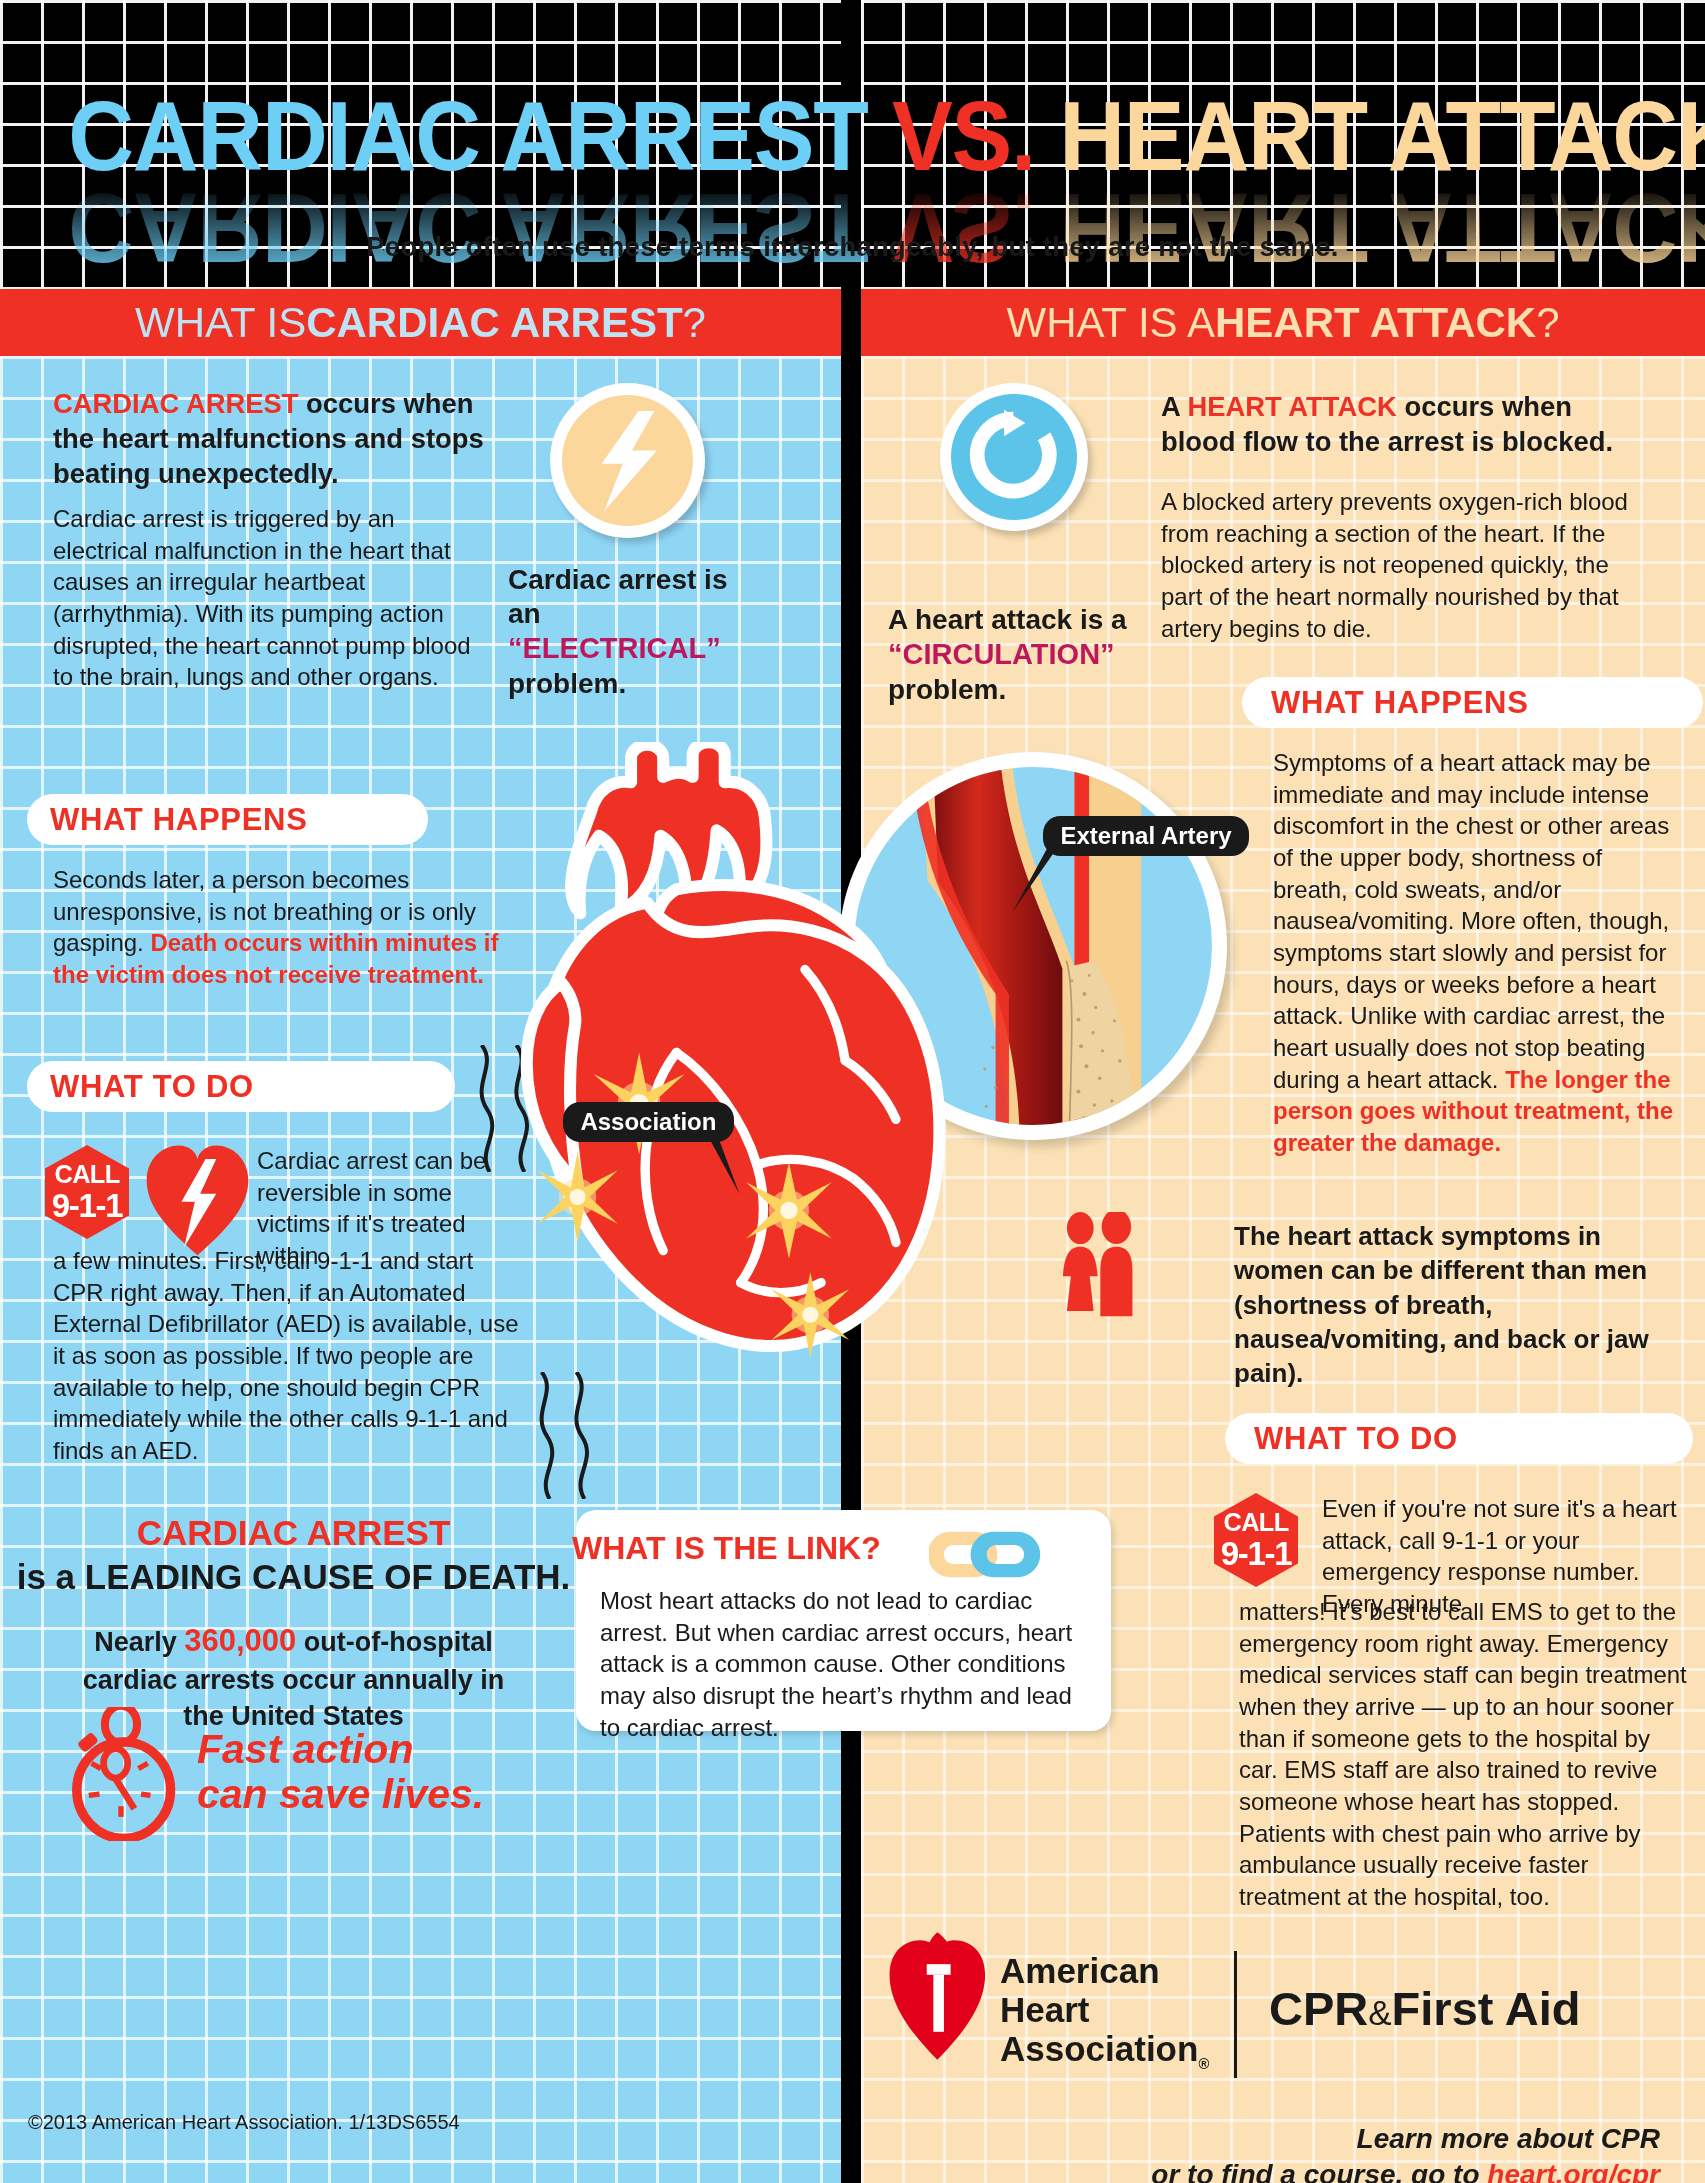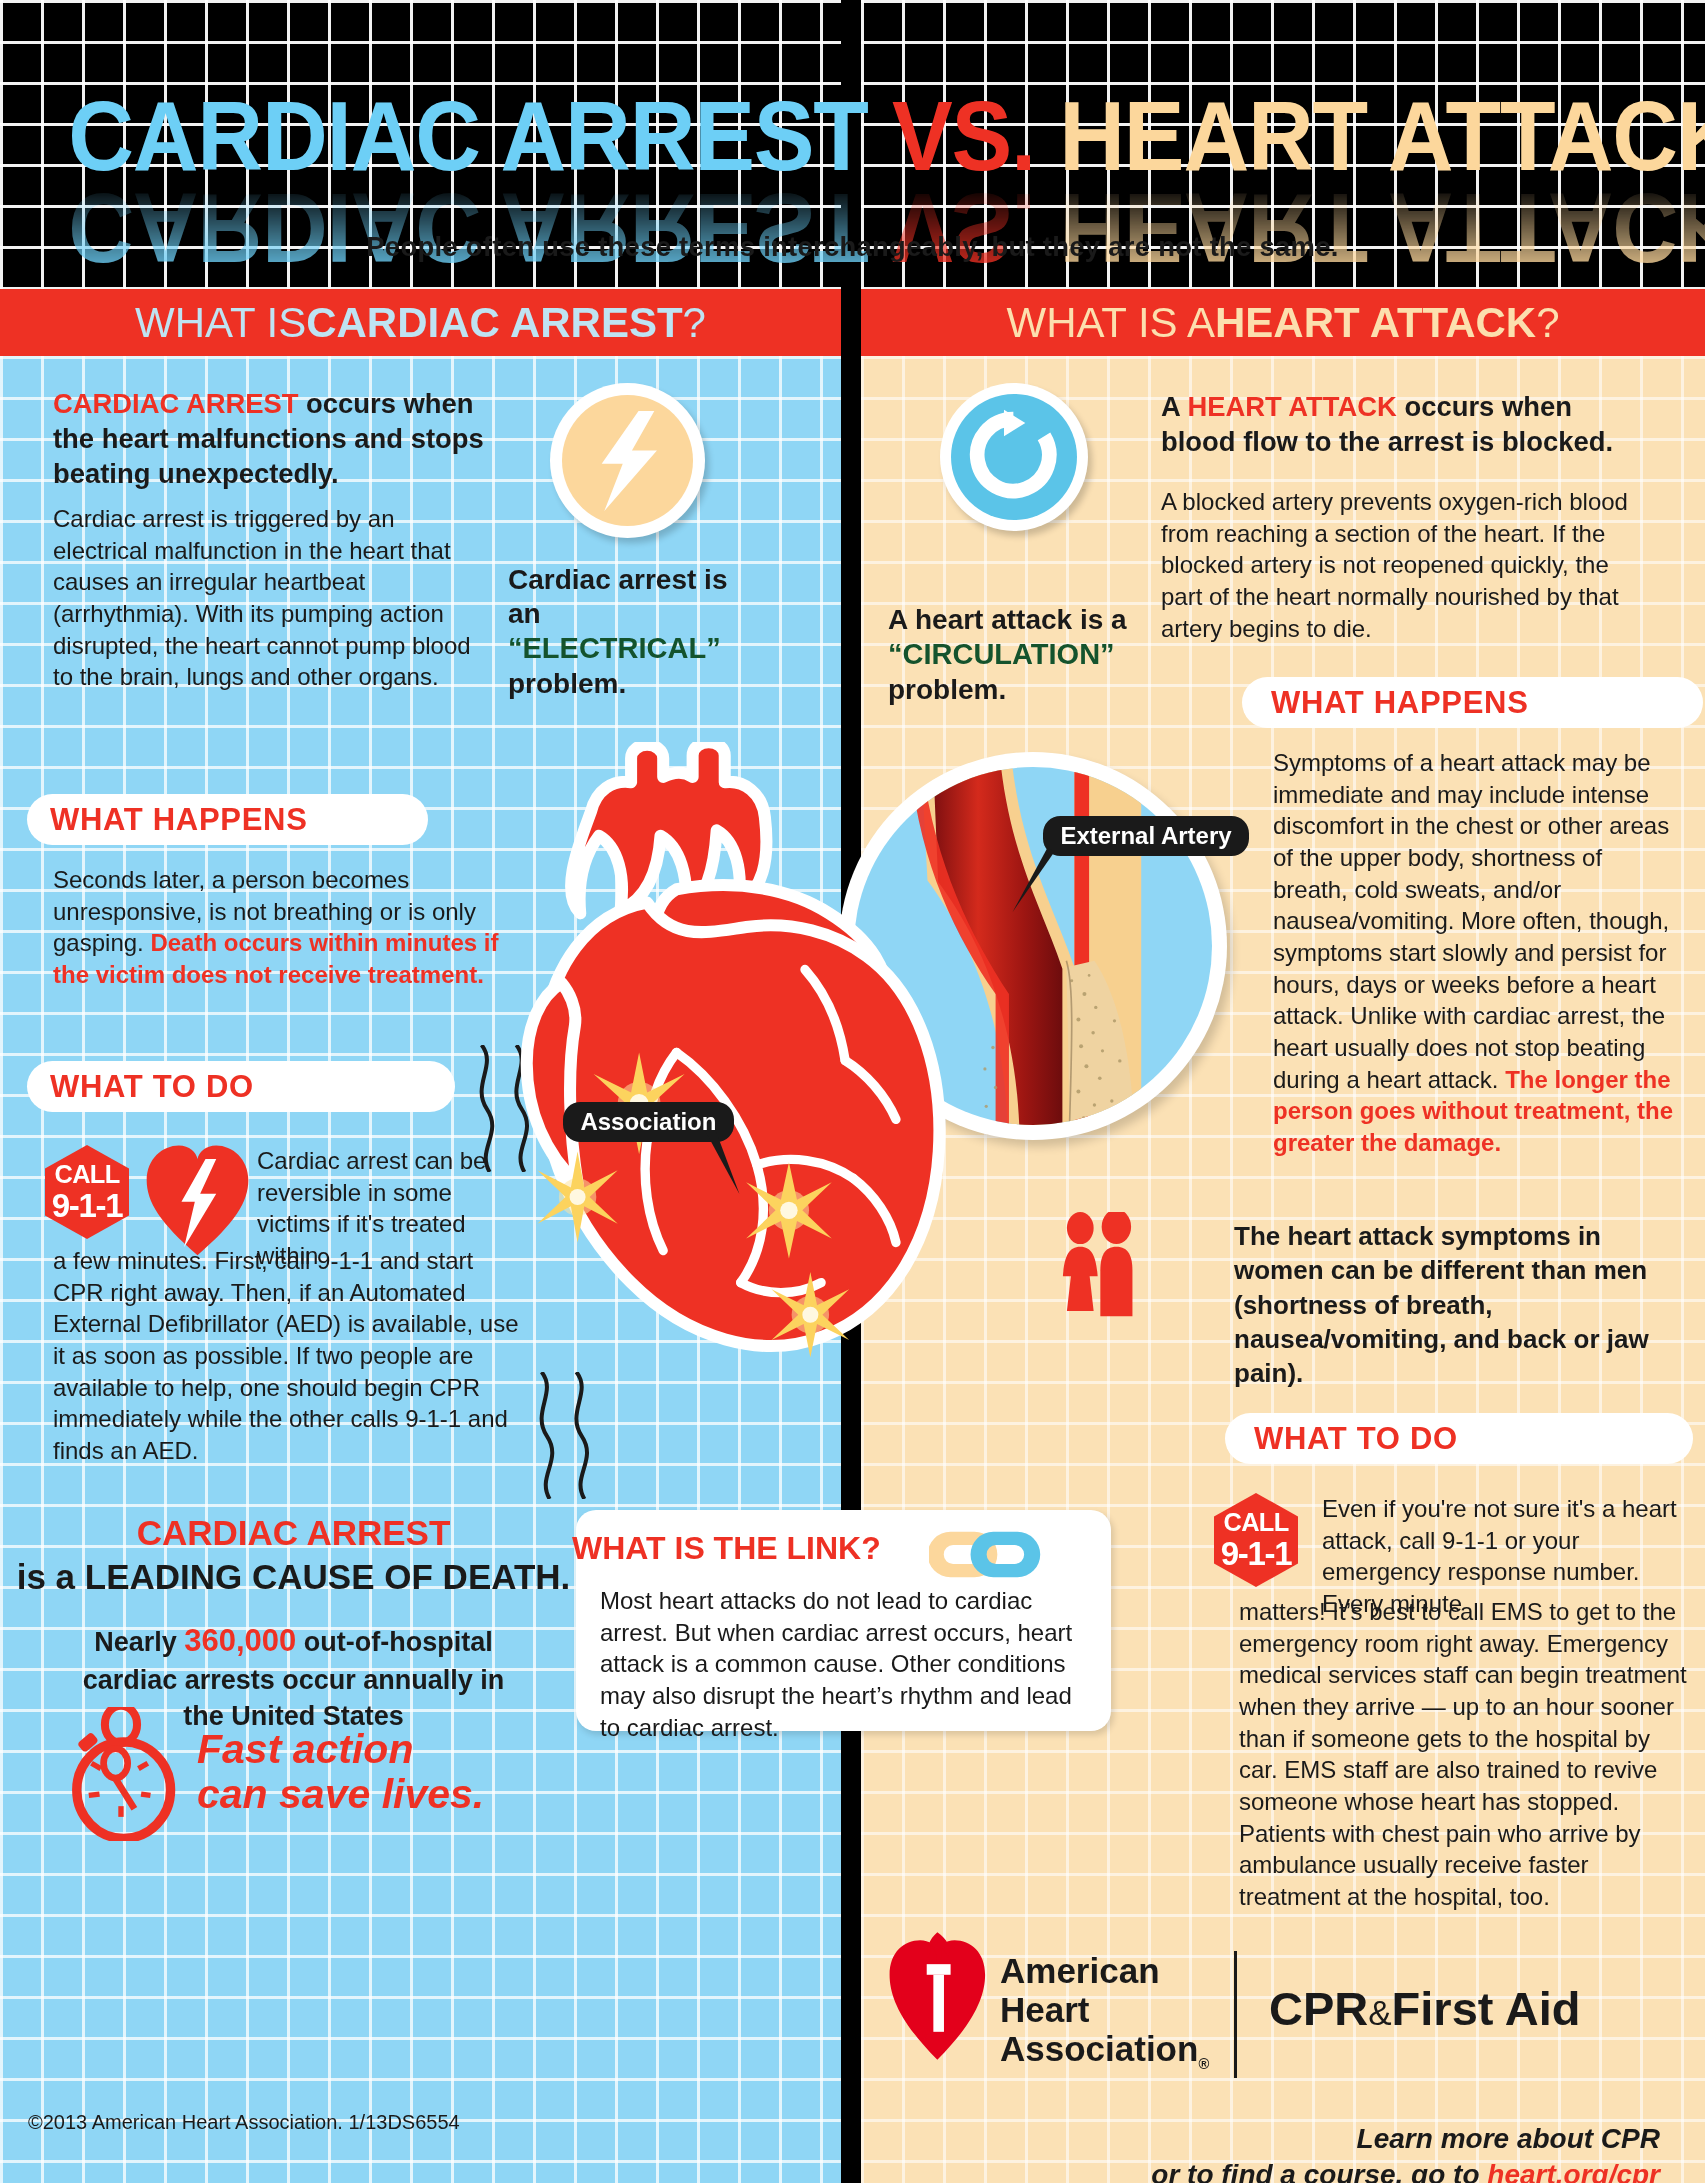--- a/index.html
+++ b/index.html
@@ -115,21 +115,21 @@
     display:flex; align-items:center; justify-content:center;
     box-shadow: 4px 5.3px 6.7px rgba(0,0,0,.18);
   }
   .circ-inner { border-radius:50%; display:flex; align-items:center; justify-content:center; }
 
   .caption {
     position:absolute; text-align:left;
     font-family:"Liberation Sans Narrow","Liberation Sans",sans-serif;
     font-size:28px; font-weight:bold; line-height:1.22; color:#1a1a1a;
   }
-  .caption .q { color:#14532d; font-size:29px; }
+  .caption .q { color:#be185d; font-size:29px; }
 
   
   .call911 {
     position:absolute; width:84px; height:94px; background:#ee3124;
     clip-path: polygon(50% 0%, 100% 25%, 100% 75%, 50% 100%, 0% 75%, 0% 25%);
     display:flex; flex-direction:column; align-items:center; justify-content:center;
     color:#fff; font-family:"Liberation Sans Narrow","Liberation Sans",sans-serif;
     font-weight:bold; line-height:1;
   }
   .call911 .l1 { font-size:25.4px; letter-spacing:-0.7px;}

